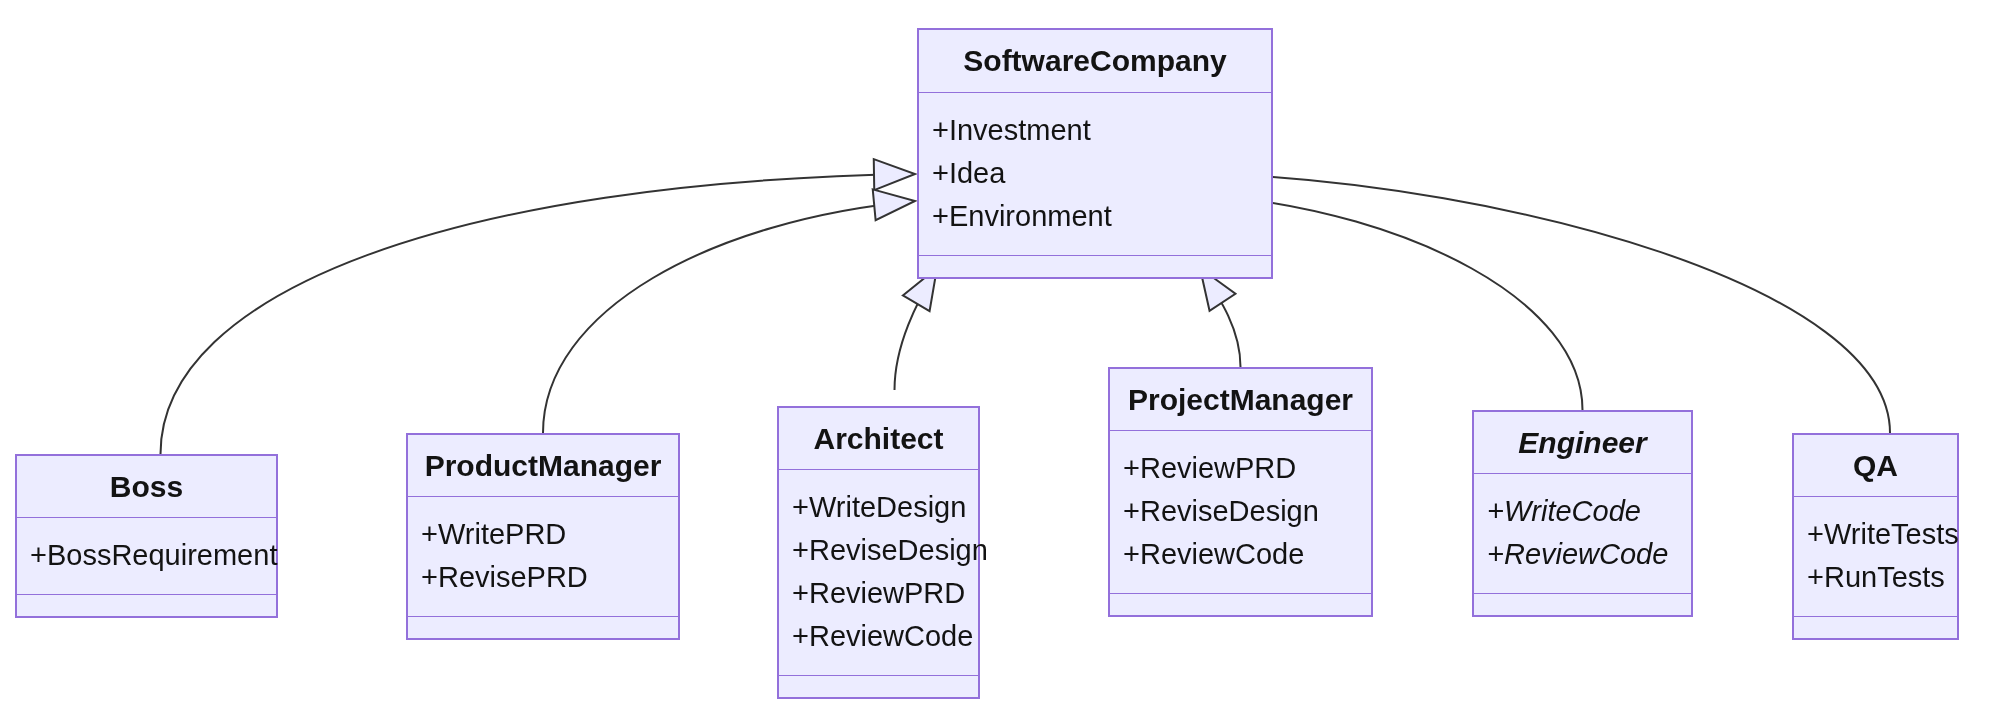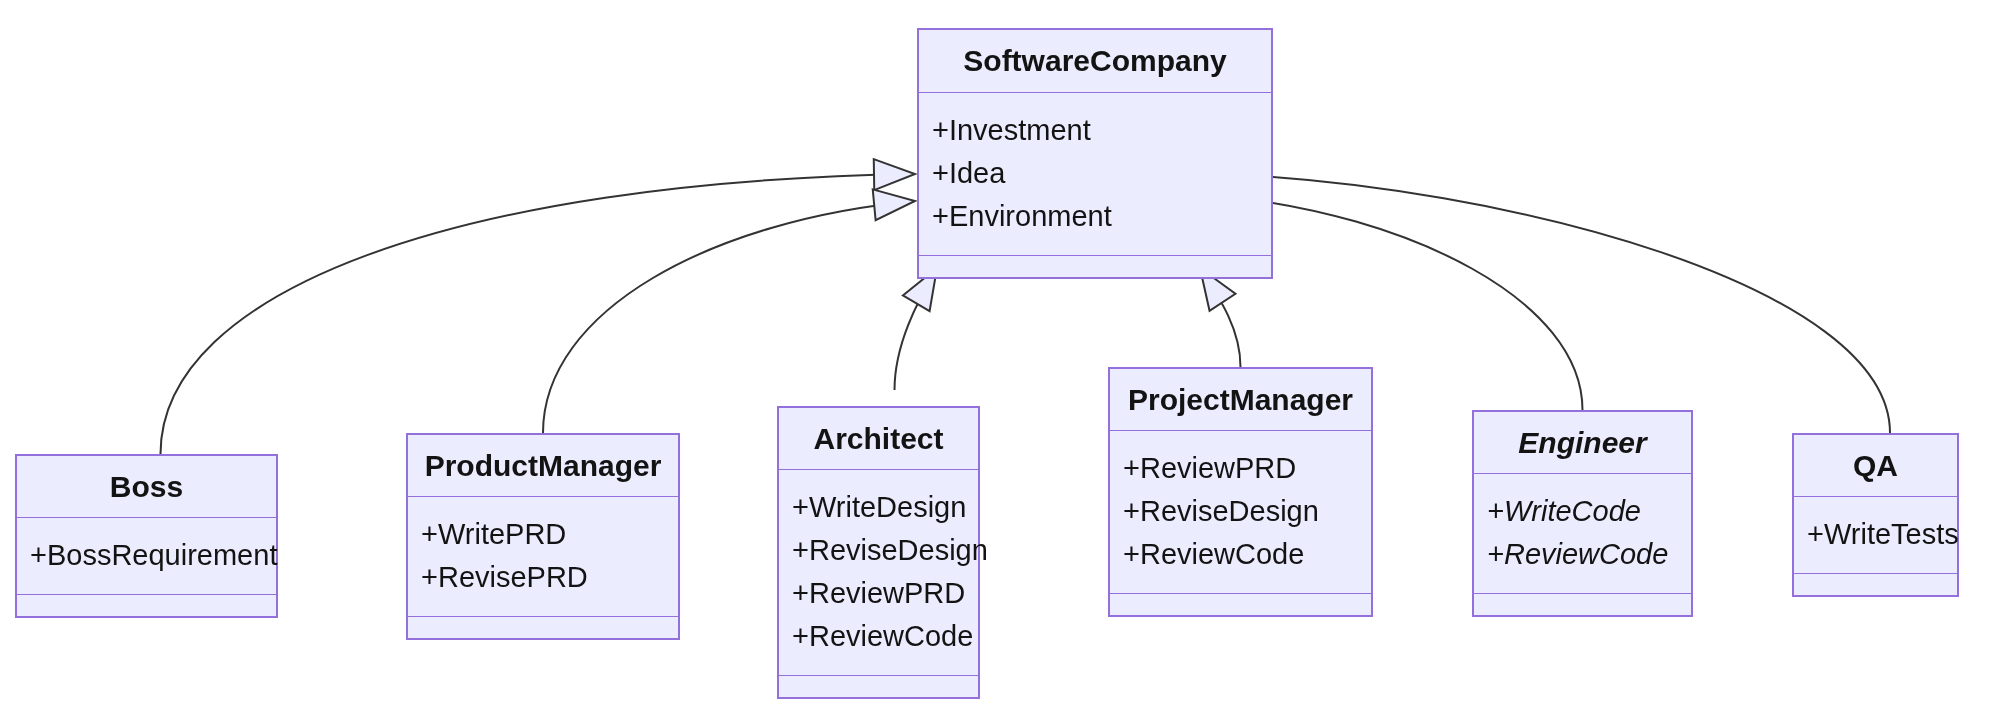--- a/index.html
+++ b/index.html
@@ -130,17 +130,18 @@
       <span class="cb-member">+WriteCode</span>
       <span class="cb-member">+ReviewCode</span>
     </div>
     <div class="cb-footer"></div>
   </div>
 
   <div class="class-box" style="left:1792px; top:433px; width:167px;">
     <div class="cb-title">QA</div>
     <div class="cb-members">
       <span class="cb-member">+WriteTests</span>
+      <span class="cb-member">+RunTests</span>
     </div>
     <div class="cb-footer"></div>
   </div>
 
 </div>
 
 </body></html>

